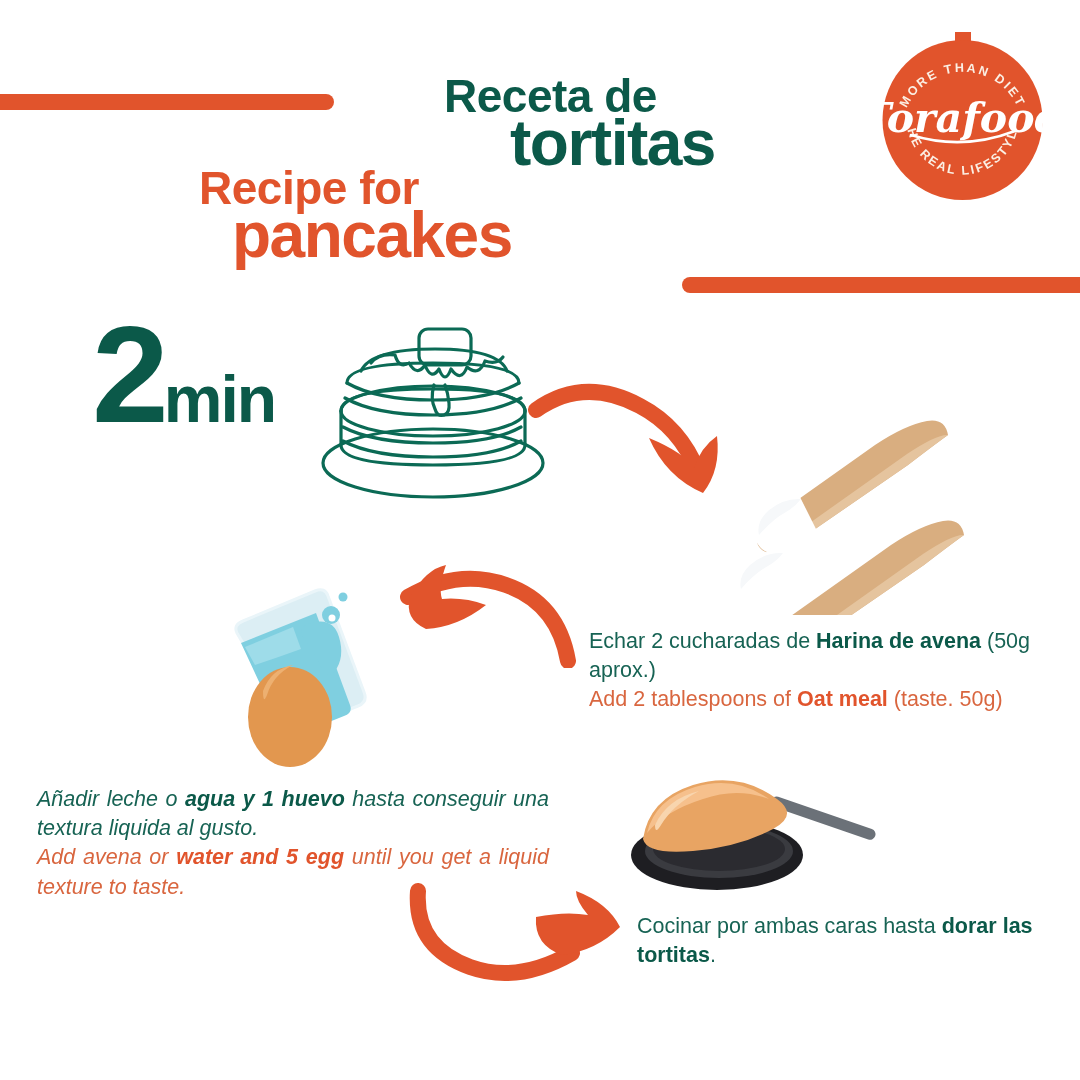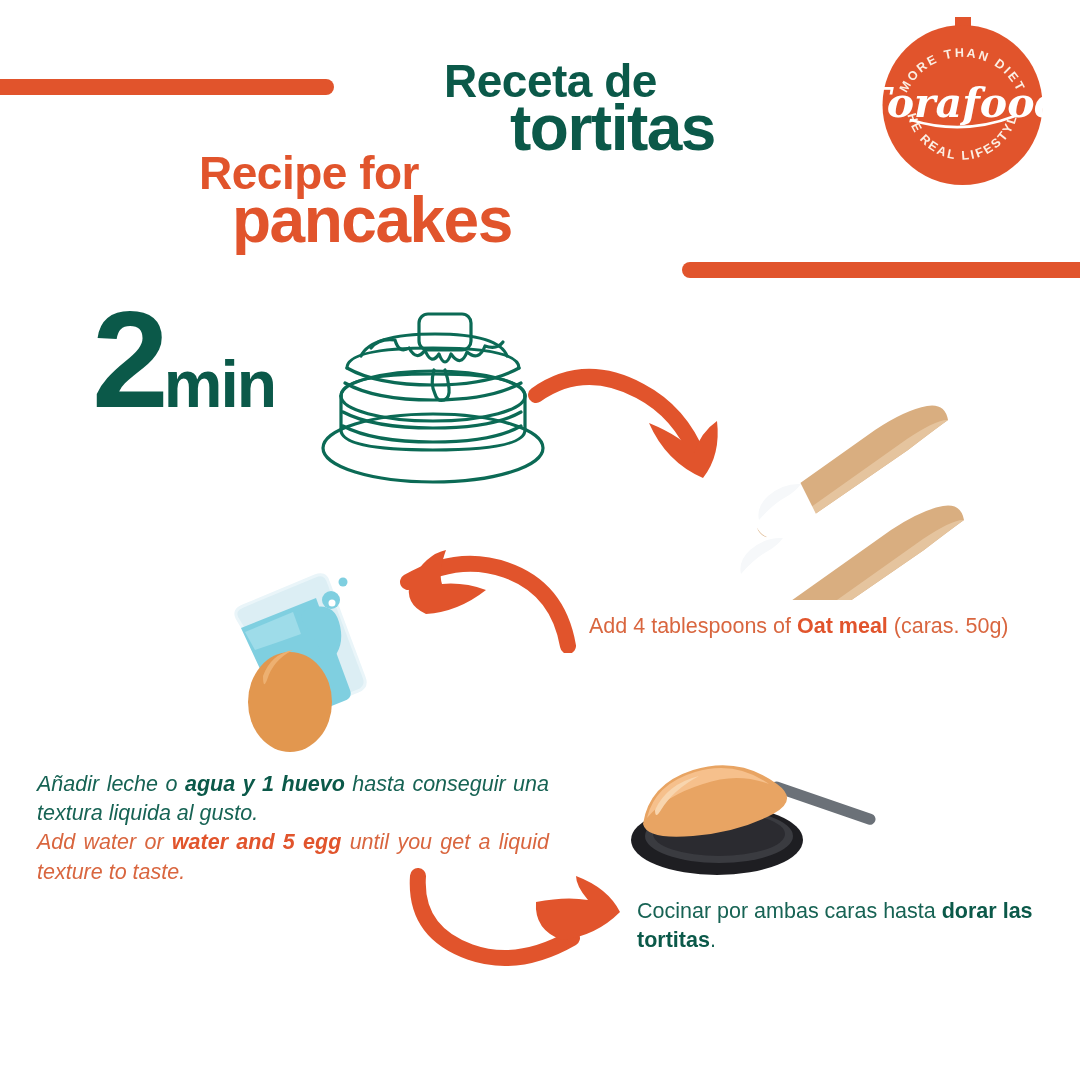--- a/index.html
+++ b/index.html
@@ -3,21 +3,21 @@
 <meta charset="utf-8">
 <style>
   html,body{margin:0;padding:0;}
   body{
     width:1080px;height:1080px;
     background:#ffffff;
     font-family:"Liberation Sans", sans-serif;
     overflow:hidden;
     position:relative;
   }
-  .stage{position:absolute;left:0;top:0;width:1080px;height:892px;}
+  .stage{position:absolute;left:0;top:15px;width:1080px;height:892px;}
 
   
   .bar{position:absolute;background:#E1542C;height:16px;}
   .bar-left{left:-40px;top:79px;width:374px;border-radius:0 9px 9px 0;}
   .bar-right{left:682px;top:262px;width:440px;border-radius:9px 0 0 9px;}
 
   
   .title-es{
     position:absolute;left:444px;top:58px;
     color:#0B5949;font-weight:bold;letter-spacing:-0.5px;
@@ -172,25 +172,26 @@
     <path d="M188 108 q-10 -58 -62 -76 q-48 -17 -98 12" stroke="#E1542C" stroke-width="16" fill="none" stroke-linecap="round"></path>
     <path d="M30 44 q16 -28 36 -32 q-8 22 -4 34 q22 -2 44 6 q-28 22 -60 24 q-22 -10 -16 -32 z" fill="#E1542C"></path>
   </svg>
 
   <svg class="ill" id="arrow-3" viewBox="0 0 225 105">
     <path d="M18 8 q-4 56 52 76 q48 17 102 -14" stroke="#E1542C" stroke-width="16" fill="none" stroke-linecap="round"></path>
     <path d="M136 34 q30 -6 52 -2 q-12 -14 -12 -24 q32 12 44 36 q-24 24 -58 28 q-28 -10 -26 -38 z" fill="#E1542C"></path>
   </svg>
 
   <div class="step" id="step-flour">
-    <span class="en"><span>Add 4 tablespoons of </span><b>Oat meal</b><span> (caras. 50g)</span></span>
+    <span class="es"><span>Echar 2 cucharadas de </span><b>Harina de avena</b><span> (50g aprox.)</span></span>
+    <span class="en"><span>Add 2 tablespoons of </span><b>Oat meal</b><span> (taste. 50g)</span></span>
   </div>
 
   <div class="step" id="step-milk">
     <span class="es"><span>Añadir leche o </span><b>agua y 1 huevo</b><span> hasta conseguir una textura liquida al gusto.</span></span>
-    <span class="en"><span>Add water or </span><b>water and 5 egg</b><span> until you get a liquid texture to taste.</span></span>
+    <span class="en"><span>Add avena or </span><b>water and 5 egg</b><span> until you get a liquid texture to taste.</span></span>
   </div>
 
   <div class="step" id="step-cook">
     <span class="es"><span>Cocinar por ambas caras hasta </span><b>dorar las tortitas</b><span>.</span></span>
   </div>
 
 </div>
 
 </body></html>

